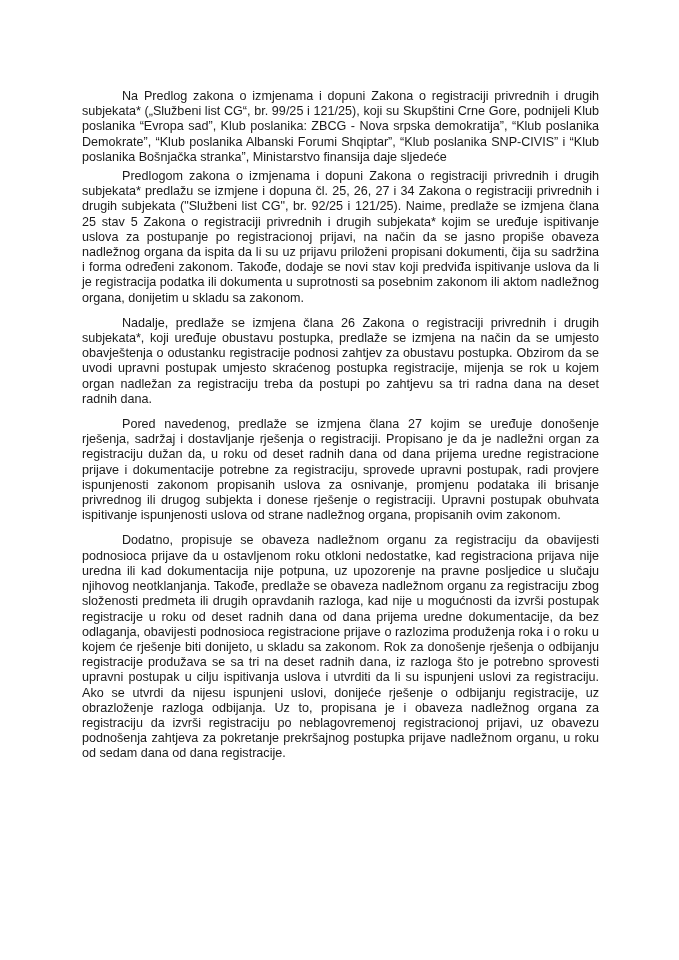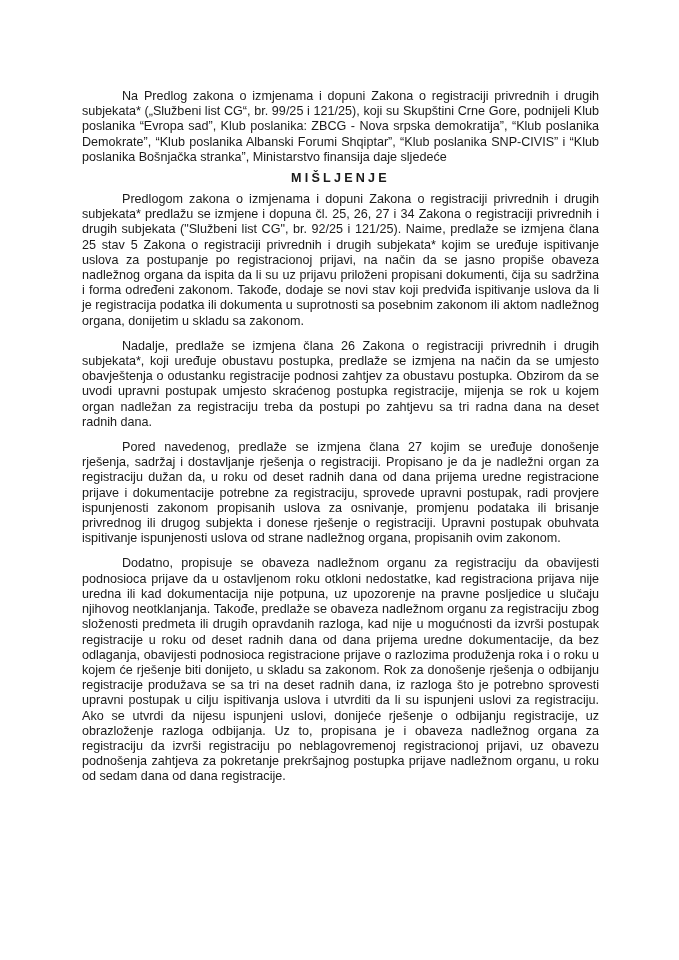--- a/index.html
+++ b/index.html
@@ -38,18 +38,17 @@
       line-height: 15px;
       text-indent: 0;
     }
     .para { margin-bottom: 10px; }
   </style>
 </head>
 <body>
 
 <div class="page">
   <p class="intro">Na Predlog zakona o izmjenama i dopuni Zakona o registraciji privrednih i drugih subjekata* („Službeni list CG“, br. 99/25 i 121/25), koji su Skupštini Crne Gore, podnijeli Klub poslanika “Evropa sad”, Klub poslanika: ZBCG - Nova srpska demokratija”, “Klub poslanika Demokrate”, “Klub poslanika Albanski Forumi Shqiptar”, “Klub poslanika SNP-CIVIS” i “Klub poslanika Bošnjačka stranka”, Ministarstvo finansija daje sljedeće</p>
-  <p class="title">MIŠLJENJE</p>
   <p class="para">Predlogom zakona o izmjenama i dopuni Zakona o registraciji privrednih i drugih subjekata* predlažu se izmjene i dopuna čl. 25, 26, 27 i 34 Zakona o registraciji privrednih i drugih subjekata ("Službeni list CG", br. 92/25 i 121/25). Naime, predlaže se izmjena člana 25 stav 5 Zakona o registraciji privrednih i drugih subjekata*  kojim se uređuje ispitivanje uslova za postupanje po registracionoj prijavi, na način da se jasno propiše obaveza nadležnog organa da ispita da li su uz prijavu priloženi propisani dokumenti, čija su sadržina i forma određeni zakonom. Takođe, dodaje se novi stav koji predviđa ispitivanje uslova da li je registracija podatka ili dokumenta u suprotnosti sa posebnim zakonom ili aktom nadležnog organa, donijetim u skladu sa zakonom.</p>
   <p class="para">Nadalje, predlaže se izmjena člana 26 Zakona o registraciji privrednih i drugih subjekata*, koji uređuje obustavu postupka, predlaže se izmjena na način da se umjesto obavještenja o odustanku registracije podnosi zahtjev za obustavu postupka. Obzirom da se uvodi upravni postupak umjesto skraćenog postupka registracije, mijenja se rok u kojem organ nadležan za registraciju treba da postupi po zahtjevu sa tri radna dana na deset radnih dana.</p>
   <p class="para">Pored navedenog, predlaže se izmjena člana 27 kojim se uređuje donošenje rješenja, sadržaj i dostavljanje rješenja o registraciji. Propisano je da je nadležni organ za registraciju dužan da, u roku od deset radnih dana od dana prijema uredne registracione prijave i dokumentacije potrebne za registraciju, sprovede upravni postupak, radi provjere ispunjenosti zakonom propisanih uslova za osnivanje, promjenu podataka ili brisanje privrednog ili drugog subjekta i donese rješenje o registraciji. Upravni postupak obuhvata ispitivanje ispunjenosti uslova od strane nadležnog organa, propisanih ovim zakonom.</p>
   <p class="para">Dodatno, propisuje se obaveza nadležnom organu za registraciju da obavijesti podnosioca prijave da u ostavljenom roku otkloni nedostatke, kad registraciona prijava nije uredna ili kad dokumentacija nije potpuna, uz upozorenje na pravne posljedice u slučaju njihovog neotklanjanja. Takođe, predlaže se obaveza nadležnom organu za registraciju zbog složenosti predmeta ili drugih opravdanih razloga, kad nije u mogućnosti da izvrši postupak registracije u roku od deset radnih dana od dana prijema uredne dokumentacije, da bez odlaganja, obavijesti podnosioca registracione prijave o razlozima produženja roka i o roku u kojem će rješenje biti donijeto, u skladu sa zakonom. Rok za donošenje rješenja o odbijanju registracije produžava se sa tri na deset radnih dana, iz razloga što je potrebno sprovesti upravni postupak u cilju ispitivanja uslova i utvrditi da li su ispunjeni uslovi za registraciju. Ako se utvrdi da nijesu ispunjeni uslovi, donijeće rješenje o odbijanju registracije, uz obrazloženje razloga odbijanja. Uz to, propisana je i obaveza nadležnog organa za registraciju da izvrši registraciju po neblagovremenoj registracionoj prijavi, uz obavezu podnošenja zahtjeva za pokretanje prekršajnog postupka prijave nadležnom organu, u roku od sedam dana od dana registracije.</p>
 </div>
 
 </body></html>

